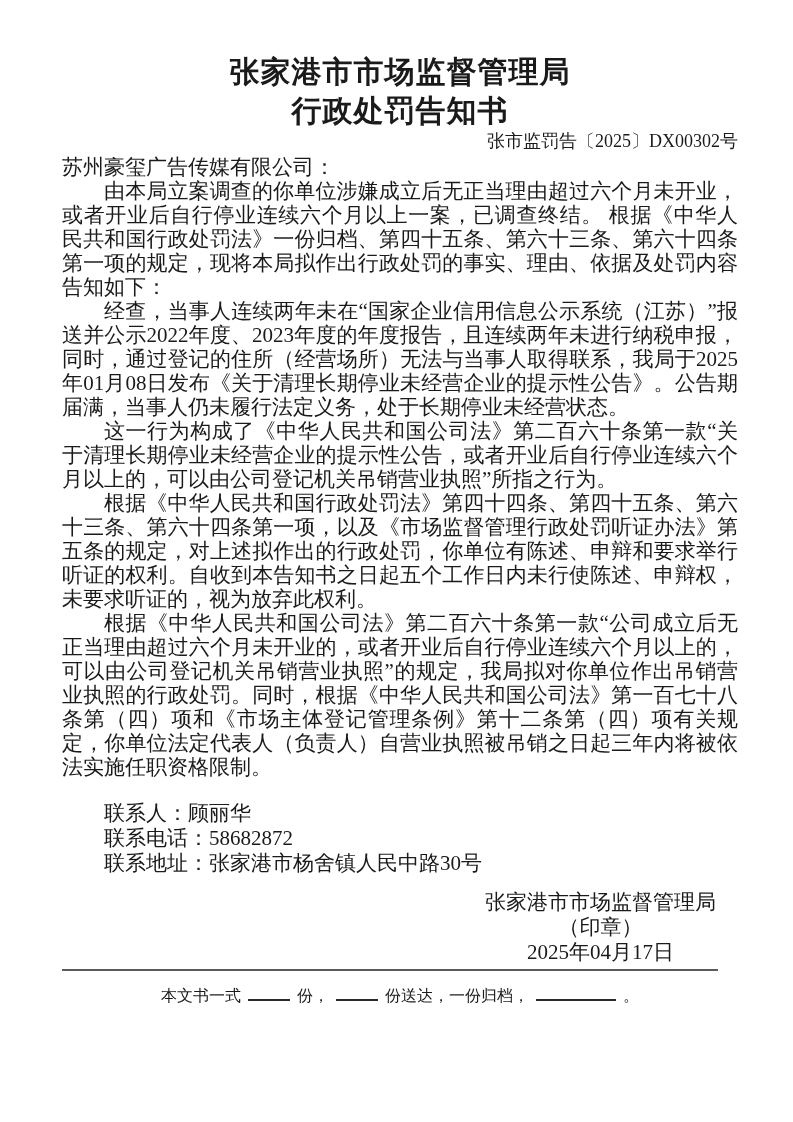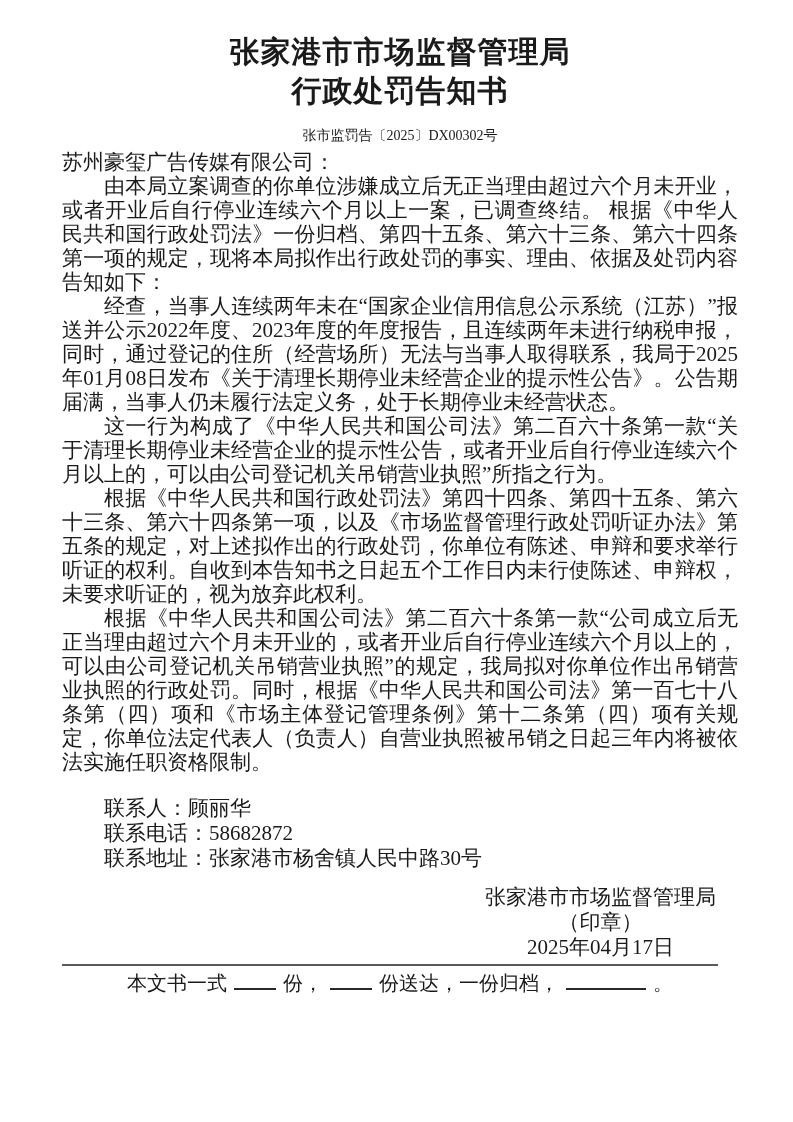--- a/index.html
+++ b/index.html
@@ -8,36 +8,36 @@
     height: 1122px;
     background: #ffffff;
     color: #1a1a1a;
     font-family: "Liberation Serif", "DejaVu Serif", serif;
     overflow: hidden;
   }
   .page {
     box-sizing: border-box;
     width: 793px;
     height: 1122px;
-    padding: 32px 55px 0 62px;
+    padding: 52px 55px 0 62px;
     background: #ffffff;
   }
   .title {
     margin: 0;
     text-align: center;
     font-family: "Liberation Sans", "DejaVu Sans", sans-serif;
     font-weight: bold;
     font-size: 30px;
     line-height: 39px;
     letter-spacing: 1px;
   }
   .docnum {
-    margin-top: 16px;
-    text-align: center;
-    font-size: 14px;
+    margin-top: 1px;
+    text-align: right;
+    font-size: 18px;
     line-height: 20px;
   }
   .body-text {
     margin-top: 4px;
     font-size: 21px;
     line-height: 24px;
     text-align: justify;
   }
   .recipient { margin: 0; text-indent: 0; }
   .para { margin: 0; text-indent: 2em; }
@@ -55,23 +55,23 @@
     line-height: 25px;
   }
   .signature p { margin: 0; }
   .rule {
     border: none;
     border-top: 2px solid #5a5a5a;
     width: 656px;
     margin: 4px 0 0 0;
   }
   .footer {
-    margin-top: 4px;
+    margin-top: 12px;
     text-align: center;
-    font-size: 20px;
+    font-size: 16px;
     line-height: 26px;
   }
   .blank {
     display: inline-block;
     border-bottom: 2px solid #2a2a2a;
     height: 0.9em;
     margin: 0 7px;
     vertical-align: baseline;
   }
   .blank-sm { width: 42px; }

